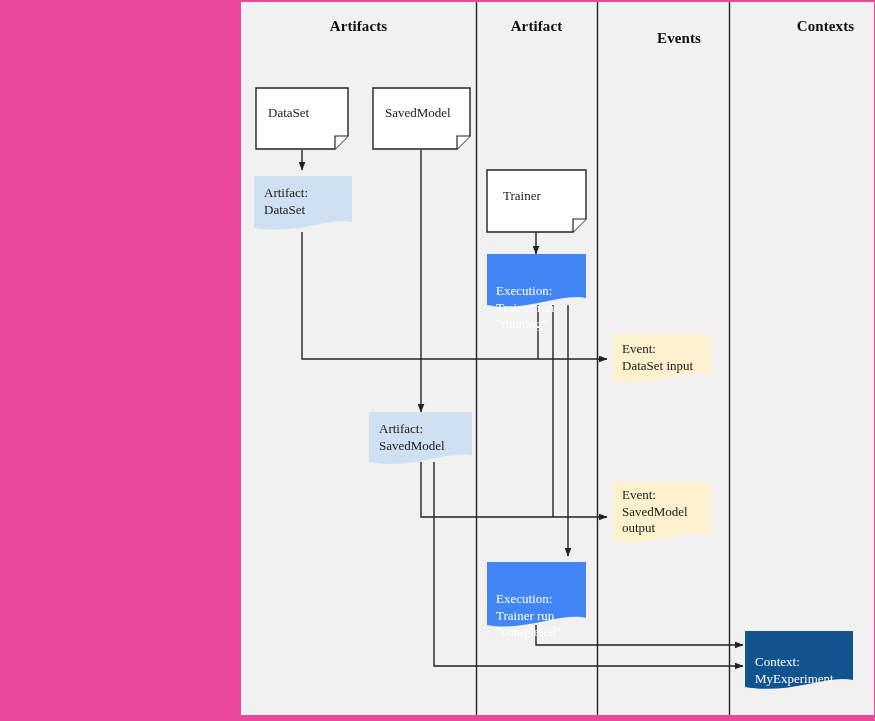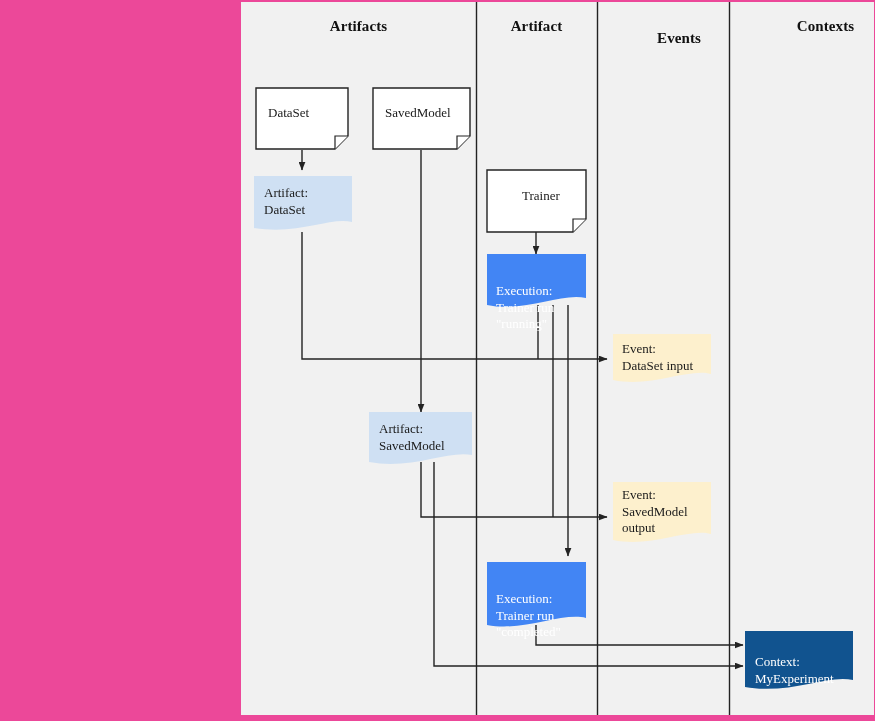--- a/index.html
+++ b/index.html
@@ -139,21 +139,21 @@
   </svg>
 
   <div class="node node-white" style="left:256px; top:88px; width:92px; height:61px;">
     <div class="node-label" style="top:17px;">DataSet</div>
   </div>
 
   <div class="node node-white" style="left:373px; top:88px; width:97px; height:61px;">
     <div class="node-label" style="top:17px;">SavedModel</div>
   </div>
 
-  <div class="node node-white" style="left:510px; top:170px; width:82px; height:62px;">
+  <div class="node node-white" style="left:491px; top:170px; width:82px; height:62px;">
     <div class="node-label" style="top:18px;">Trainer</div>
   </div>
 
   <div class="node node-artifact" style="left:254px; top:176px; width:98px; height:54px;">
     <div class="node-label" style="left:10px; top:9px;">Artifact:
 DataSet</div>
   </div>
 
   <div class="node node-artifact" style="left:369px; top:412px; width:103px; height:52px;">
     <div class="node-label" style="left:10px; top:9px;">Artifact:

